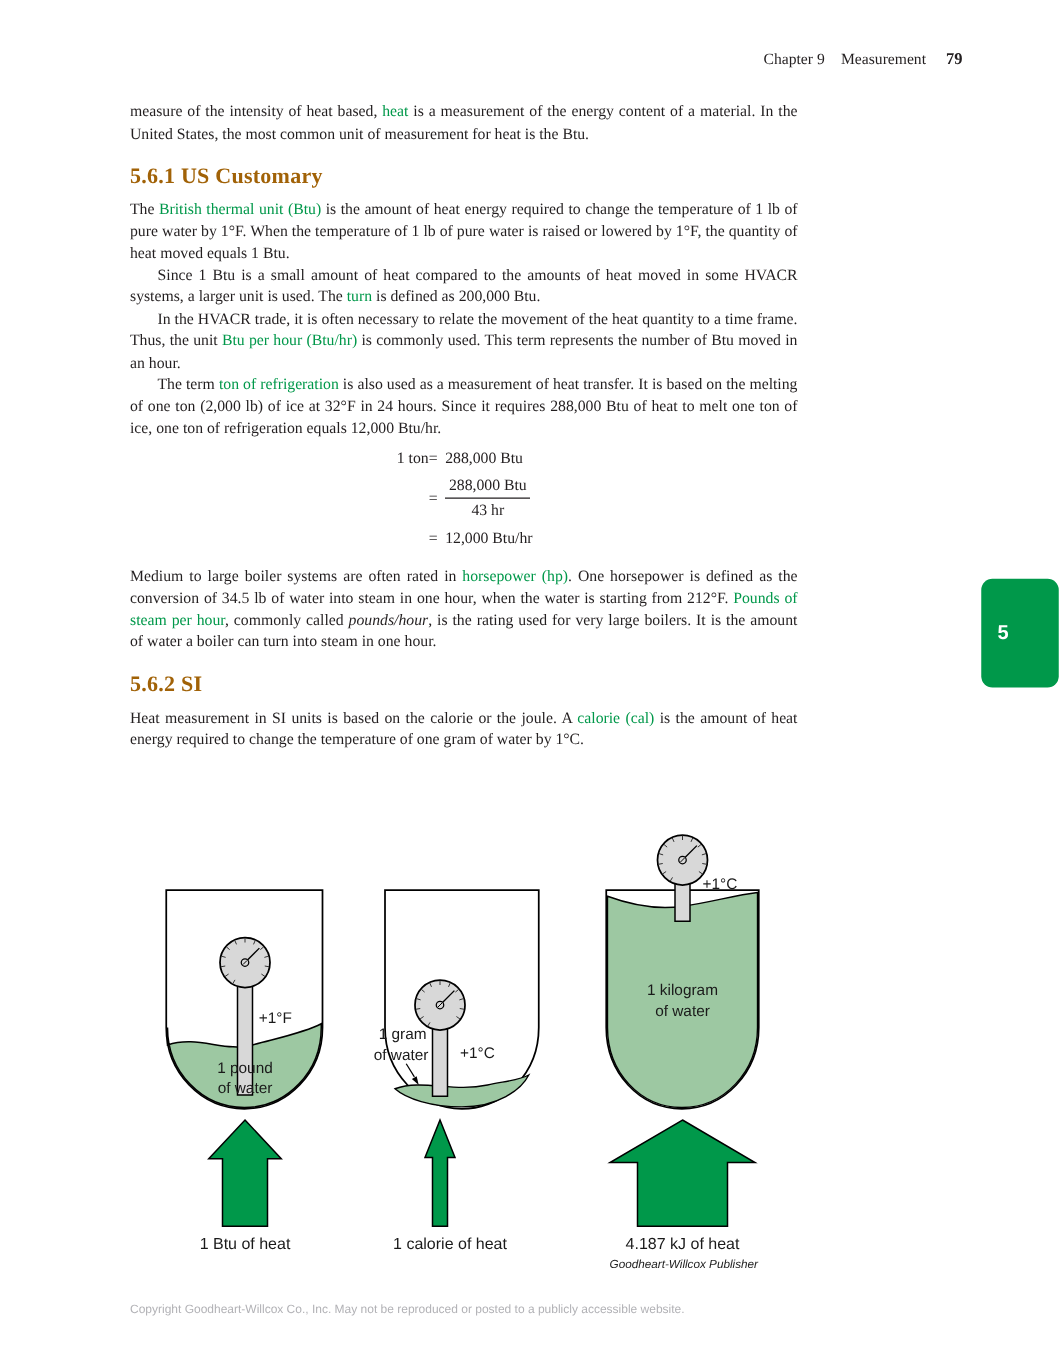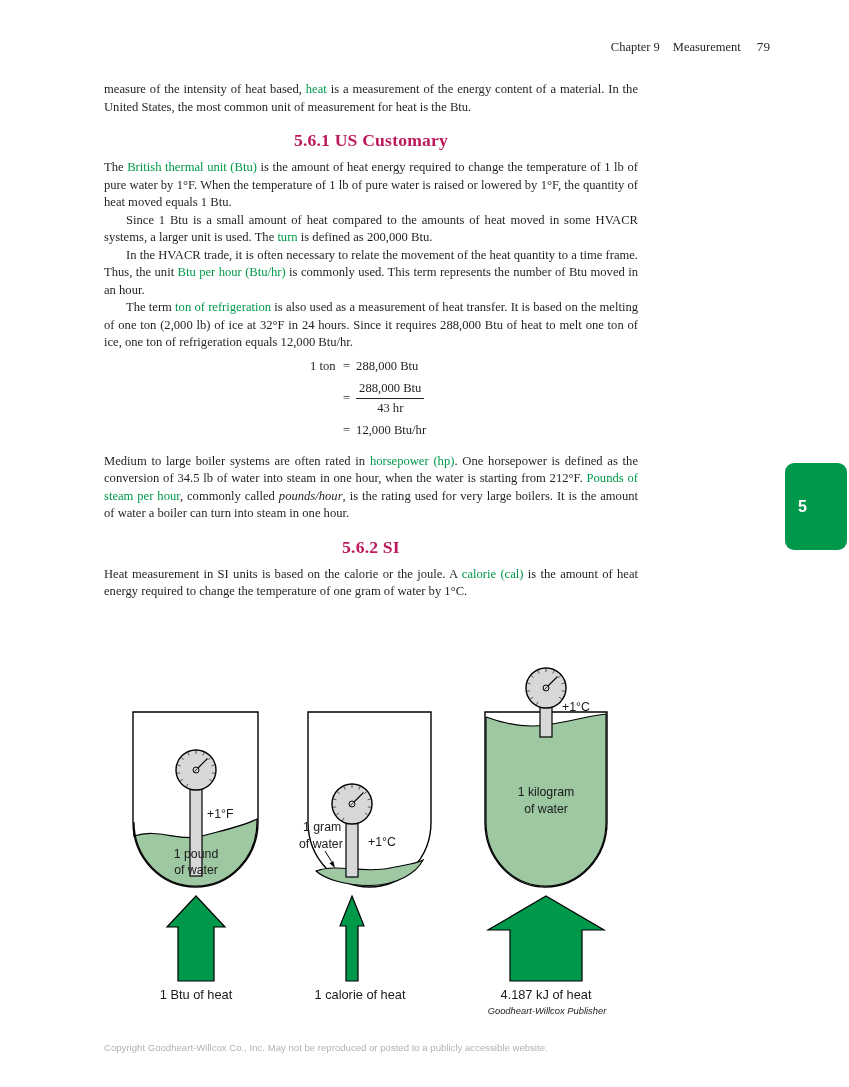--- a/index.html
+++ b/index.html
@@ -3,37 +3,37 @@
 <meta charset="utf-8">
 <style>
   html,body{margin:0;padding:0;background:#fff;}
   .page{position:relative;width:849px;height:1087px;background:#ffffff;overflow:hidden;
         font-family:"Liberation Serif",serif;color:#231f20;}
 
   
   .runhead{position:absolute;top:39px;right:79px;font-size:12.5px;white-space:nowrap;}
   .runhead .ch{margin-right:13px;}
   .runhead .ti{margin-right:16px;}
-  .runhead .pg{font-weight:normal;font-size:13.2px;}
+  .runhead .pg{font-weight:bold;font-size:13.2px;}
 
   
   .content{position:absolute;left:104px;top:81px;width:534px;
            font-size:12.6px;line-height:17.5px;text-align:justify;}
   .content p{margin:0;}
   .content p.indent{text-indent:22px;}
   .gb{color:#00984a;font-weight:normal;}
   .it{font-style:italic;}
   .sech{font-size:17.6px;font-weight:bold;line-height:20px;margin:14px 0 9px 0;
-        text-align:center;color:#be185d;letter-spacing:.2px;}
+        text-align:left;color:#a16207;letter-spacing:.2px;}
   .sech.second{margin-top:14px;}
 
   
   .eq{margin:6px 0 14px 206px;line-height:17px;text-align:left;}
   .eq-row{display:flex;align-items:center;margin-bottom:5px;}
-  .eq-row .lhs{display:inline-block;width:33px;}
+  .eq-row .lhs{display:inline-block;width:33px;text-align:right;}
   .eq-row .sign{display:inline-block;margin-right:6px;}
   .frac{display:inline-block;text-align:center;vertical-align:middle;}
   .frac .num{display:block;border-bottom:1.2px solid #231f20;padding:0 3px 1px 3px;}
   .frac .den{display:block;padding-top:1px;}
 
   
   .chaptab{position:absolute;top:463px;right:2px;width:62px;height:87px;
            background:#00984a;border-radius:9px;color:#ffffff;
            font-family:"Liberation Sans",sans-serif;font-weight:bold;font-size:16px;
            display:flex;align-items:center;padding-left:13px;box-sizing:border-box;}

